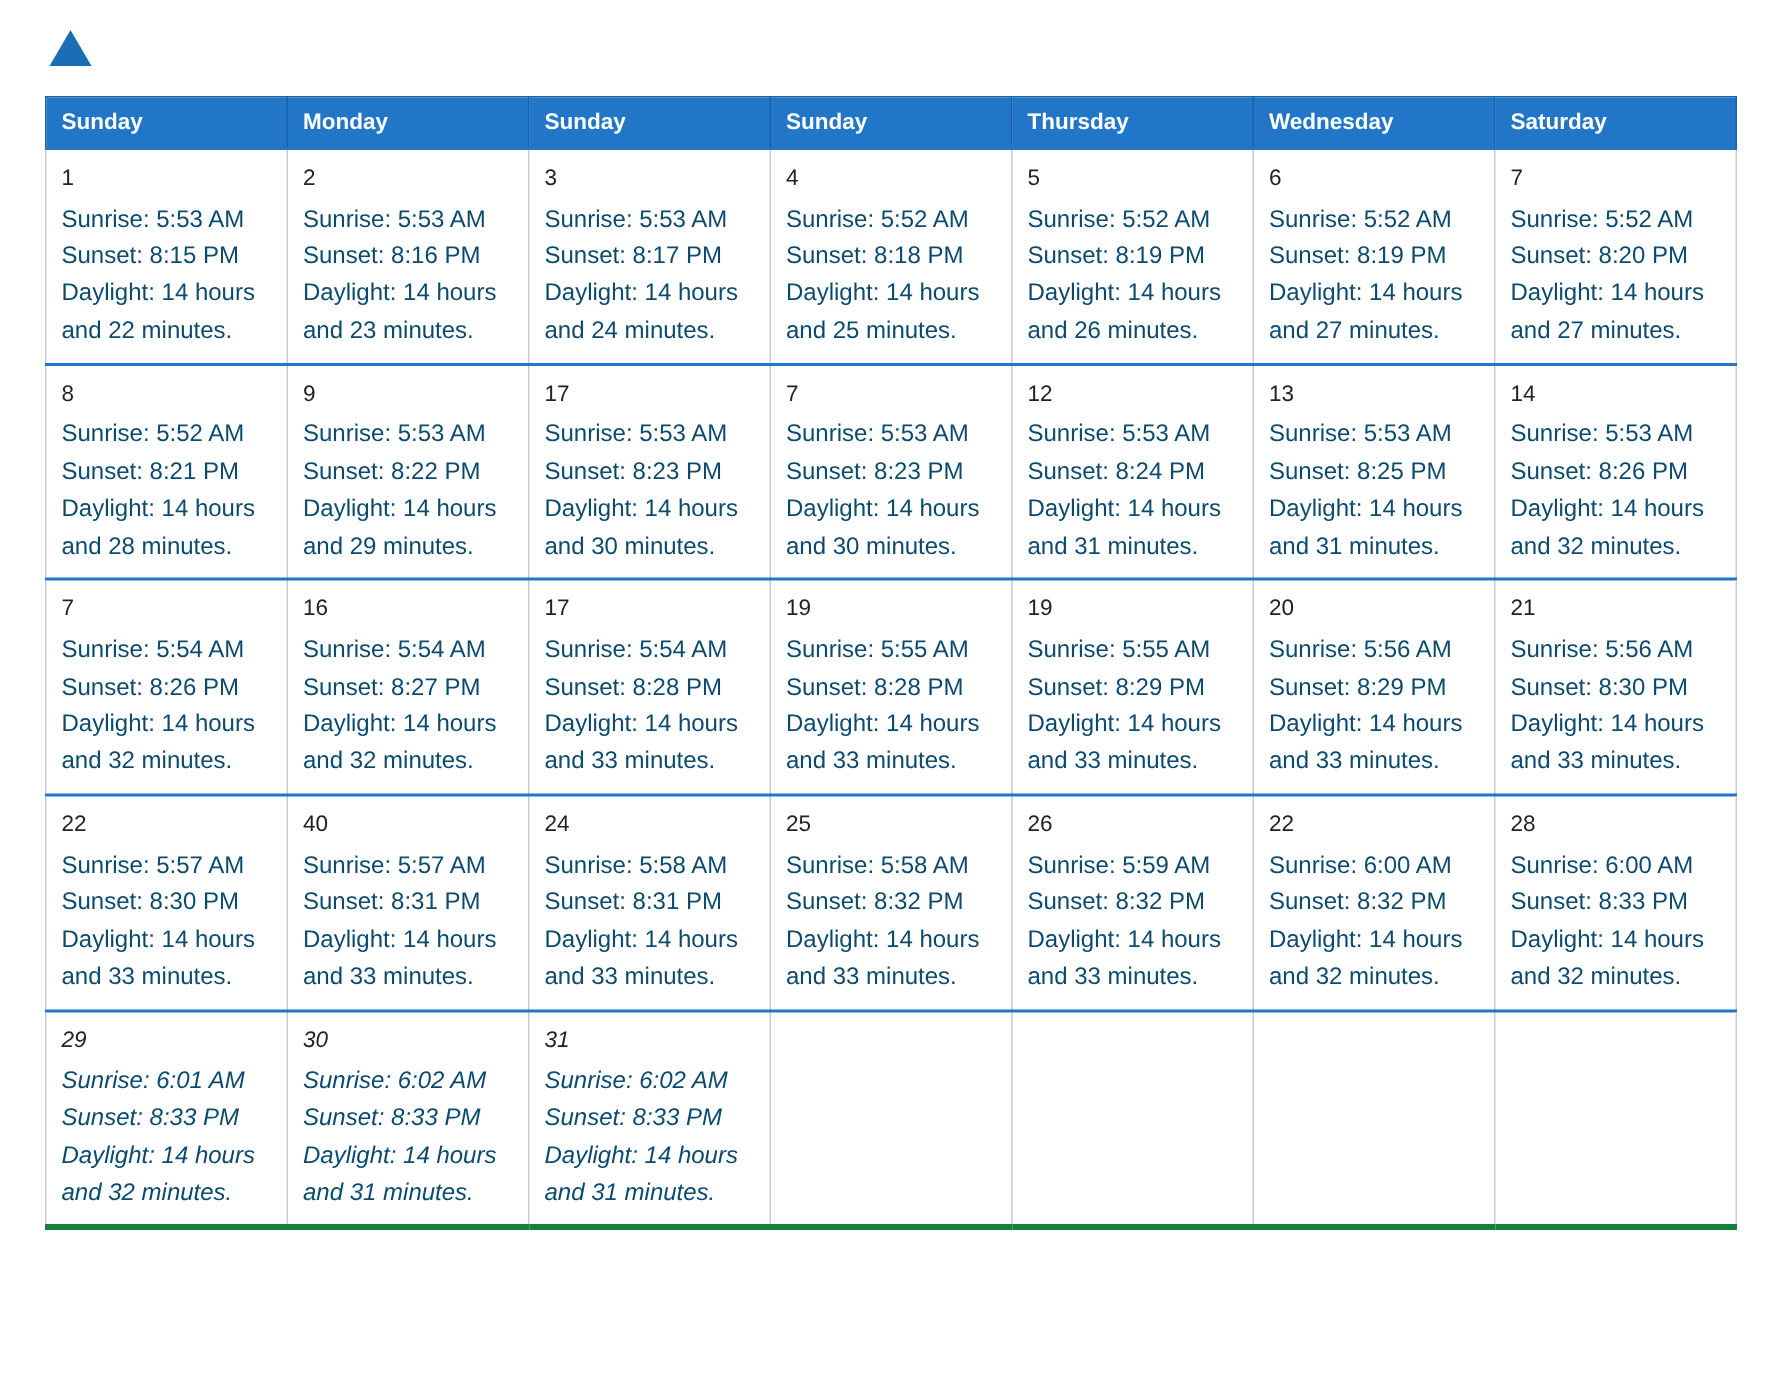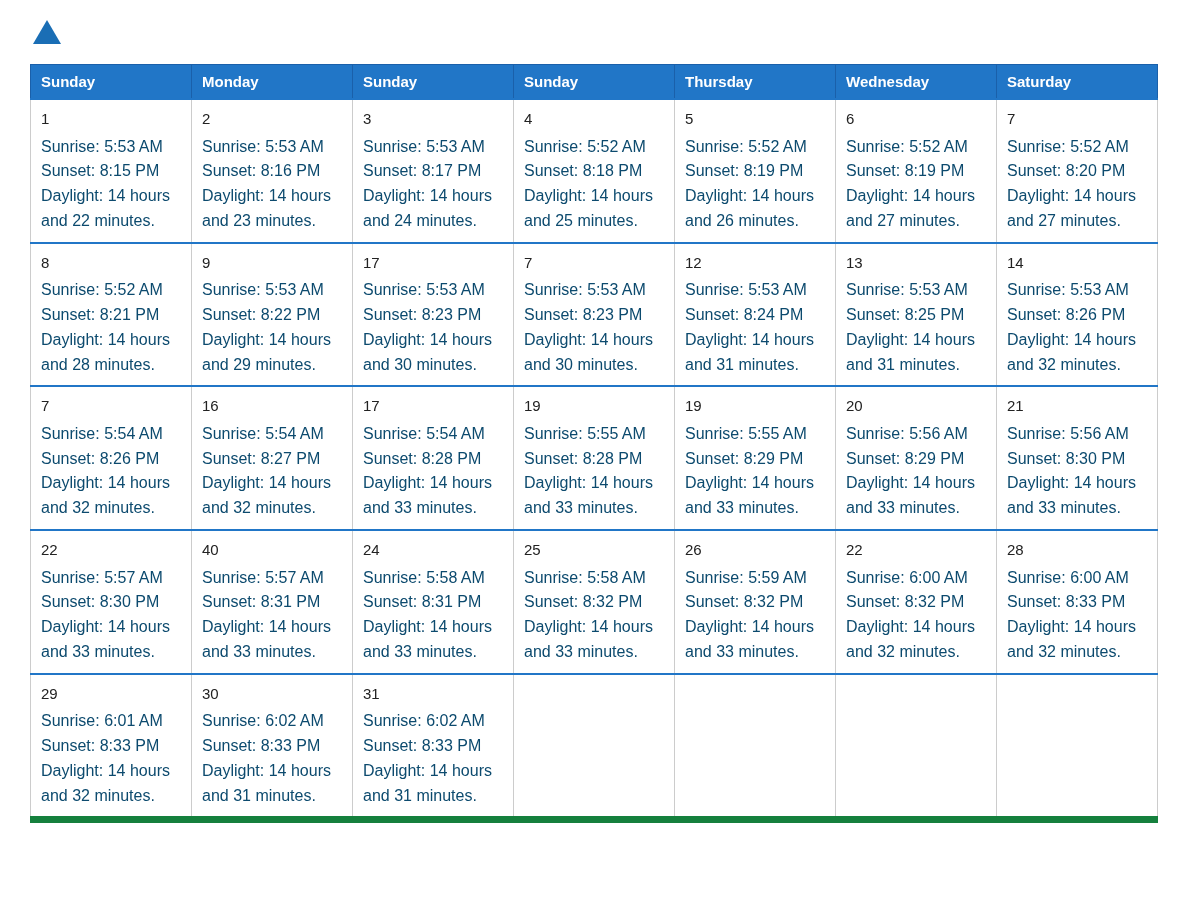--- a/index.html
+++ b/index.html
@@ -99,21 +99,22 @@
       font-weight: normal;
       margin-bottom: 4px;
       color: #222;
     }
     .day-info {
       font-size: 16px;
       color: #0c4a6e;
       line-height: 1.55;
     }
     tbody tr:last-child td {
-      border-bottom: 7px solid #15803d;
+      border-bottom: 4px solid #15803d;
+      font-style: italic;
     }
     .empty-cell {
       background: #fff;
     }
   </style>
 </head>
 <body>
 
 <div class="header">
   <div class="logo">

